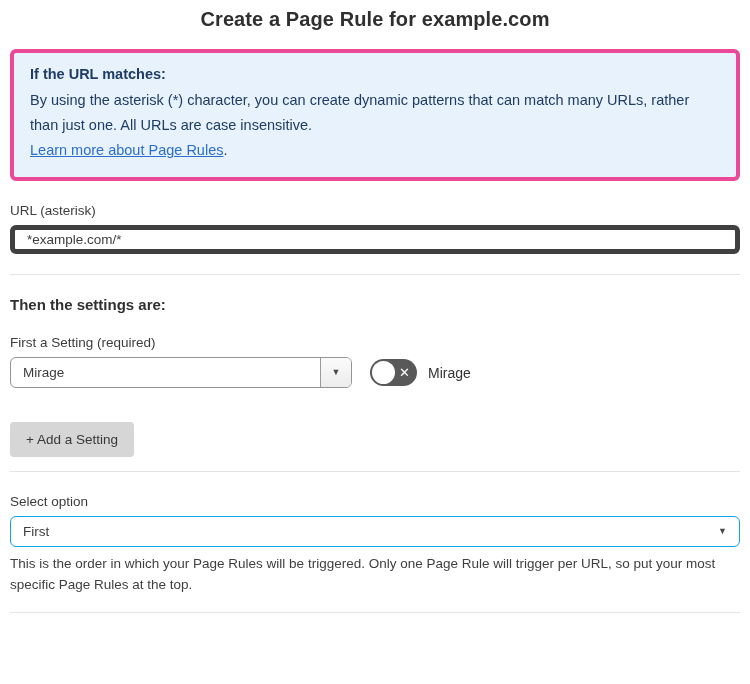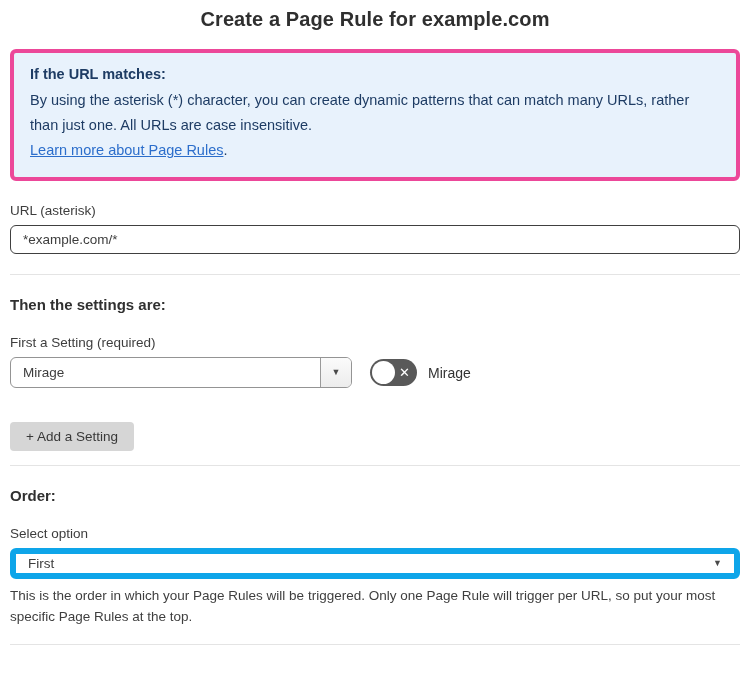--- a/index.html
+++ b/index.html
@@ -53,21 +53,21 @@
   .field-label {
     font-size: 13.5px;
     color: #3d3d3d;
     margin-top: 22px;
   }
 
   .text-input {
     margin-top: 7px;
     width: 730px;
     height: 29px;
-    border: 1px solid #404040;
+    border: 5px solid #404040;
     border-radius: 6px;
     font-family: "Liberation Sans", sans-serif;
     font-size: 13.5px;
     color: #3d3d3d;
     padding: 0 12px;
     background: #ffffff;
     outline: none;
   }
 
   .helper-text {
@@ -169,28 +169,28 @@
     border: none;
     border-radius: 4px;
     height: 30px;
     cursor: pointer;
   }
   .btn-gray {
     background: #d6d6d6;
     color: #383838;
     padding: 0 16px;
   }
-  .add-setting-btn { margin-top: 34px; height: 29px; }
+  .add-setting-btn { margin-top: 34px; height: 35px; }
 
   
   .order-select {
     margin-top: 7px;
     width: 730px;
     height: 31px;
-    border: 6px solid #0ea5e9;
+    border: 1px solid #0ea5e9;
     border-radius: 6px;
     display: flex;
     align-items: center;
     background: #ffffff;
     cursor: pointer;
   }
   .order-select .order-value {
     flex: 1;
     font-size: 13.5px;
     color: #3d3d3d;
@@ -236,21 +236,20 @@
       <span class="toggle-knob"></span>
       <span class="toggle-x">✕</span>
     </div>
     <span class="toggle-label">Mirage</span>
   </div>
 
   <button class="btn btn-gray add-setting-btn">+ Add a Setting</button>
 
   <hr class="divider" style="margin-top:14px;">
 
-  <div class="section-heading">Order:</div>
 
   <div class="field-label">Select option</div>
 
   <div class="order-select">
     <span class="order-value">First</span>
     <span class="order-caret caret">▼</span>
   </div>
 
   <div class="helper-text order-helper">This is the order in which your Page Rules will be triggered. Only one Page Rule will trigger per URL, so put your most specific Page Rules at the top.</div>
 

